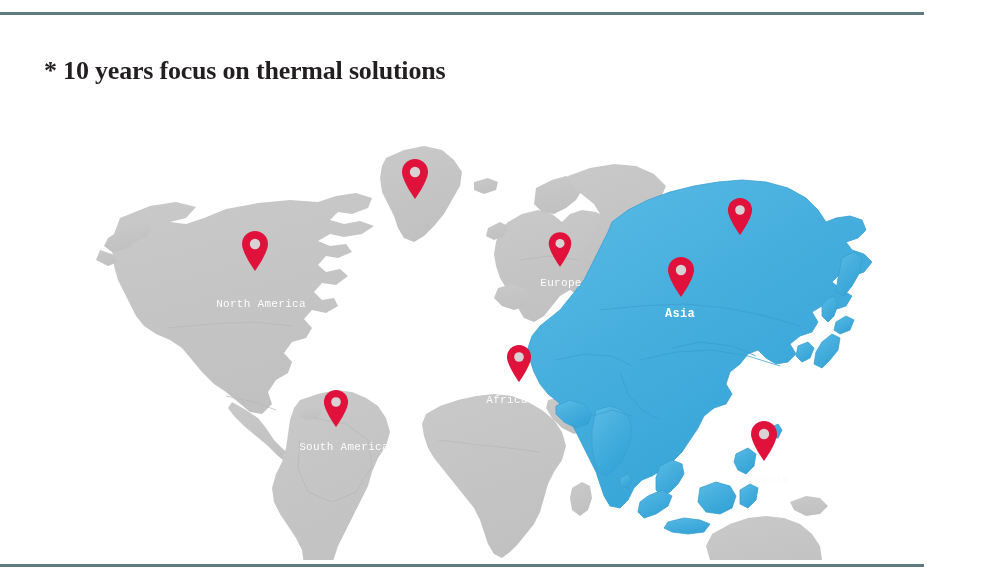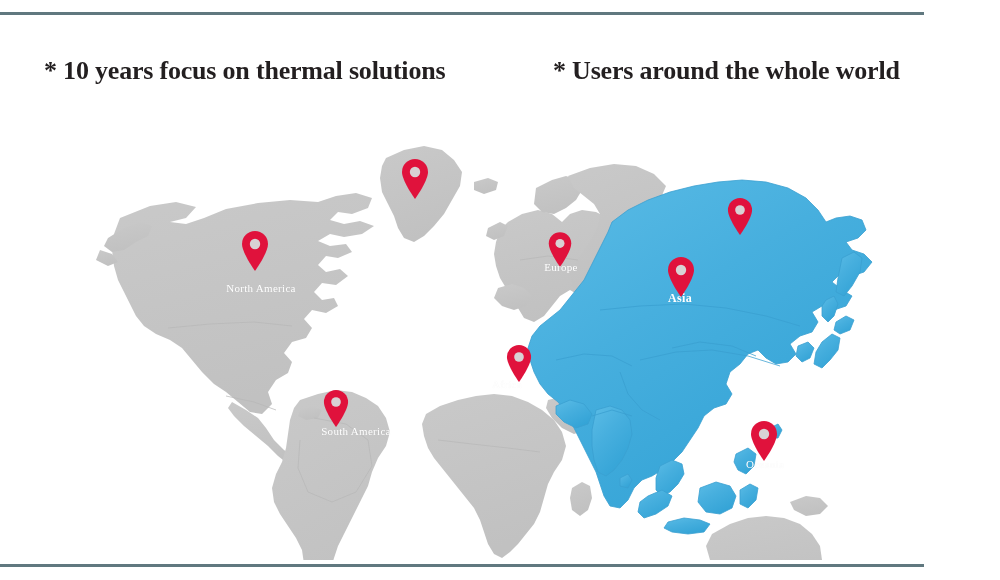--- a/index.html
+++ b/index.html
@@ -54,25 +54,26 @@
     display: block;
     width: 1000px;
     height: 450px;
   }
 
   
   .continent-label {
     position: absolute;
     color: #ffffff;
     font-size: 11px;
-    font-family: Liberation Serif, serif;
+    font-family: Liberation Mono, monospace;
     letter-spacing: 0.3px;
     white-space: nowrap;
     transform: translateX(-50%);
     text-shadow: 0 0 1px rgba(0,0,0,0.06);
+    margin-top: 16px;
   }
   .continent-label.emphasis {
     font-weight: bold;
     font-size: 12px;
   }
 
   
   .pin {
     position: absolute;
     transform: translate(-50%, -100%);
@@ -81,21 +82,20 @@
 </style>
 </head>
 <body>
 
 <div id="page">
 
   <div class="rule top"></div>
 
   <div class="headline" id="headline-1">* 10 years focus on thermal solutions</div>
 
-  <div class="headline" id="headline-2">* Users around the whole world</div>
 
   <div id="map-area">
 
     <svg id="world-map" viewBox="0 0 1000 450" preserveAspectRatio="xMidYMid meet">
       <defs>
         <linearGradient id="asiaGrad" x1="0" y1="0" x2="0.65" y2="1">
           <stop offset="0%" stop-color="#5BBCE6"></stop>
           <stop offset="45%" stop-color="#47AFDE"></stop>
           <stop offset="100%" stop-color="#33A3D6"></stop>
         </linearGradient>
@@ -266,21 +266,21 @@
         <path d="M168,218 L210,214 L254,212 L292,216"></path>
         <path d="M226,286 L254,292 L276,300"></path>
         <path d="M314,308 L346,314 L368,330 L372,356 L356,382 L332,392 L308,382 L298,358 L300,330"></path>
         <path d="M438,330 L472,334 L508,338 L540,342"></path>
         <path d="M520,150 L548,146 L578,150"></path>
       </g>
     </svg>
 
     <div class="continent-label" style="left:261px; top:172px;">North America</div>
 
-    <div class="continent-label" style="left:356px; top:315px;text-align:right;">South America</div>
+    <div class="continent-label" style="left:344px; top:315px;text-align:right;">South America</div>
 
     <div class="continent-label" style="left:561px; top:151px;">Europe</div>
 
     <div class="continent-label" style="left:507px; top:268px;">Africa</div>
 
     <div class="continent-label emphasis" style="left:680px; top:181px;text-align:center;">Asia</div>
 
     <div class="continent-label" style="left:765px; top:348px;text-align:right;">Oceania</div>
 
     <div class="pin" style="left:415px; top:90px;">

